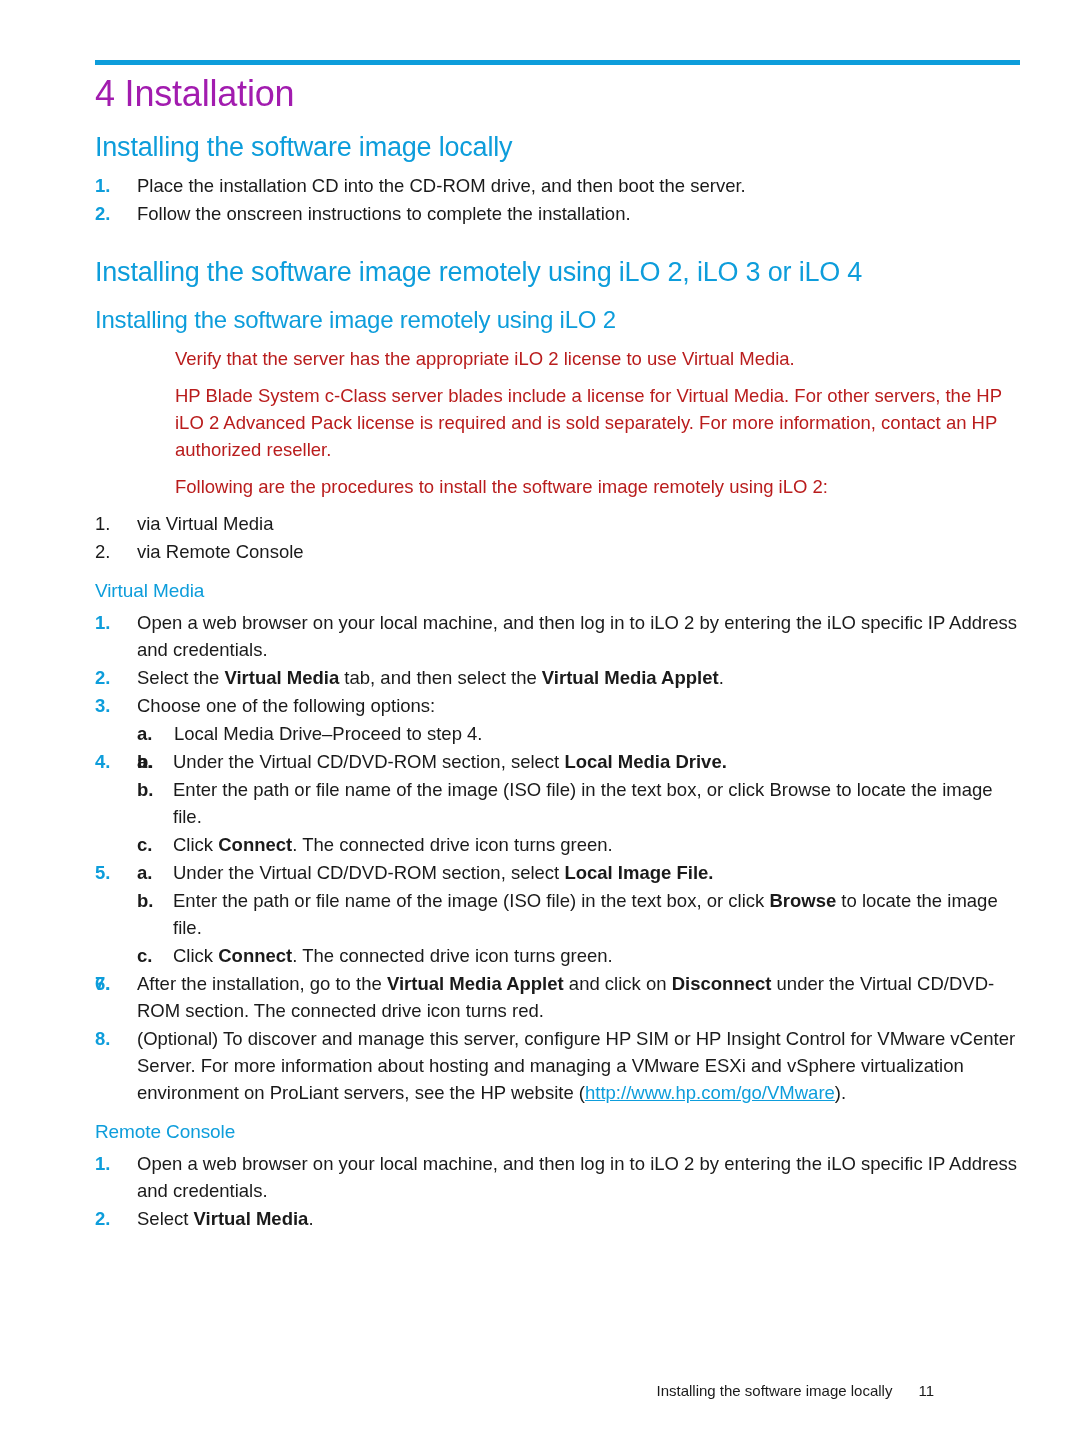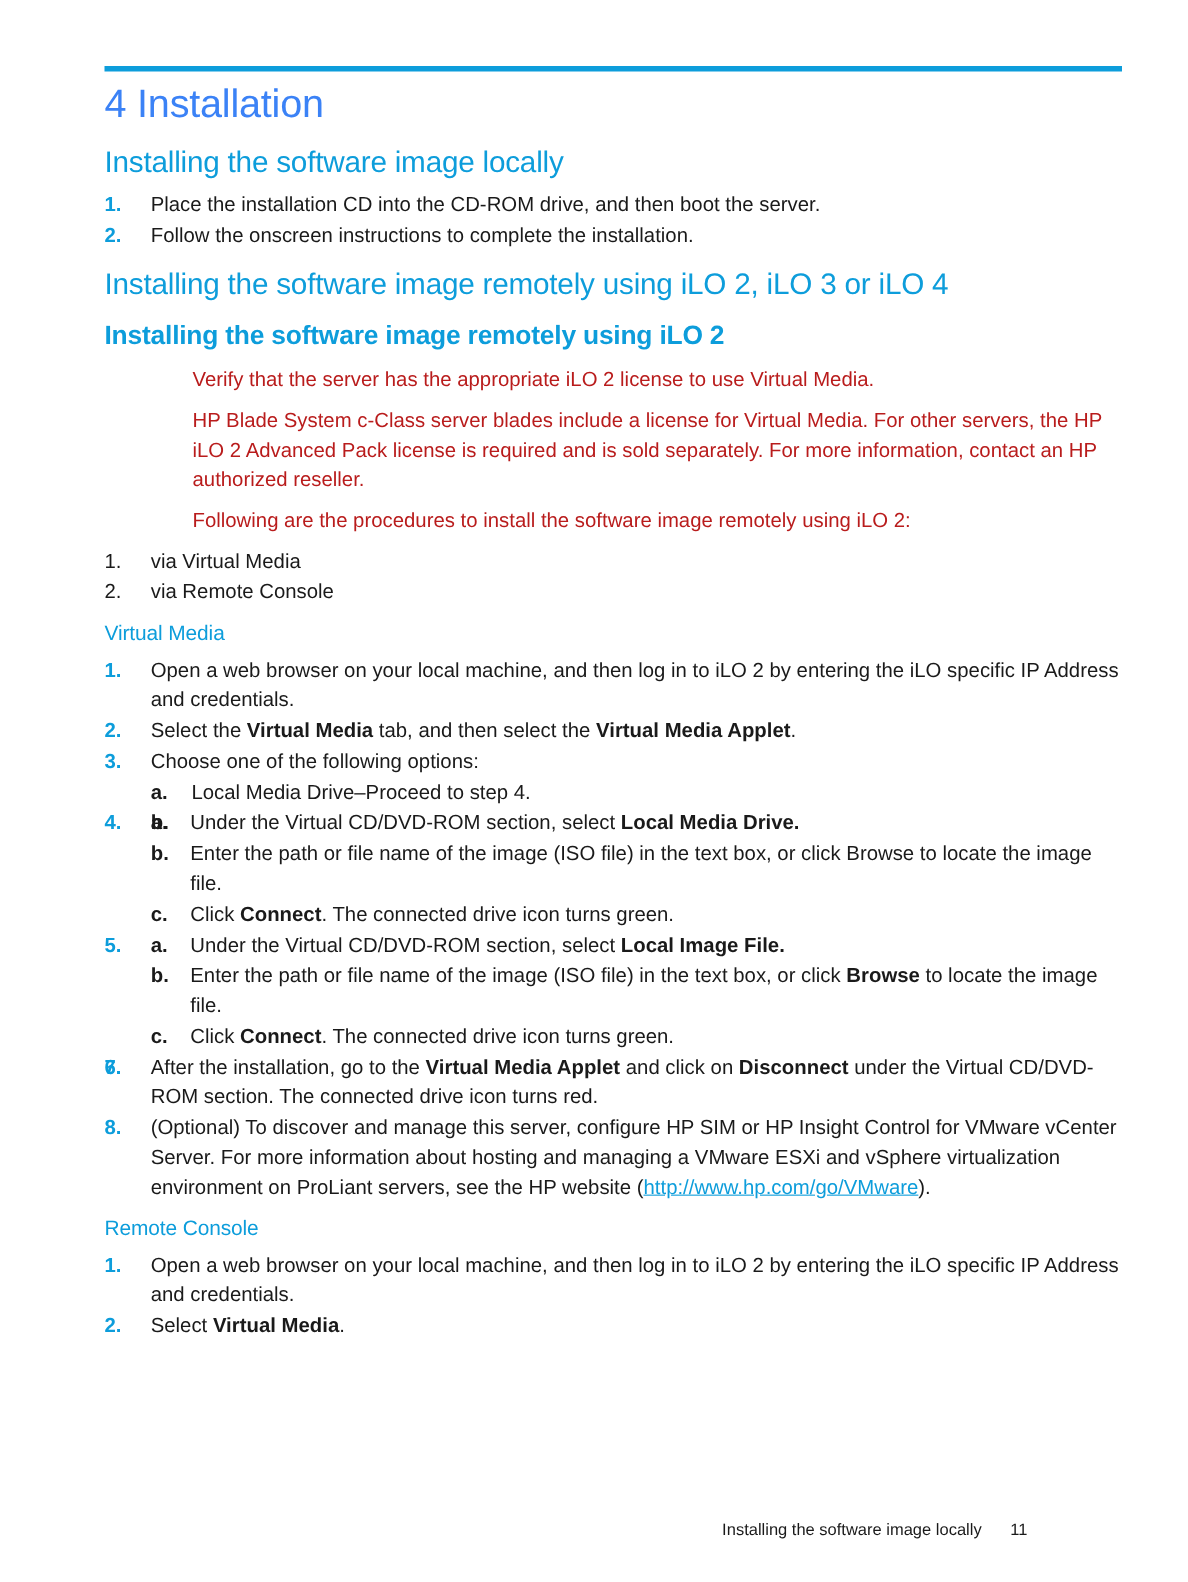--- a/index.html
+++ b/index.html
@@ -37,39 +37,39 @@
     position: absolute;
     left: 95px;
     top: 72px;
     width: 925px;
   }
 
   h1.chapter {
     font-size: 36px;
     line-height: 44px;
     font-weight: normal;
-    color: #3b82f6;
+    color: #a21caf;
     margin: 0 0 14px 0;
     letter-spacing: -0.2px;
   }
   h2.sec {
     font-size: 27px;
     line-height: 34px;
     font-weight: normal;
     color: #0d9ddb;
     margin: 0 0 8px 0;
     letter-spacing: -0.2px;
   }
   h2.sec.gap {
-    margin-top: 14px;
+    margin-top: 28px;
   }
   h3.subsec {
     font-size: 24px;
     line-height: 30px;
-    font-weight: bold;
+    font-weight: normal;
     color: #0d9ddb;
     margin: 16px 0 10px 0;
     letter-spacing: -0.2px;
   }
   h4.minor {
     font-size: 19px;
     line-height: 24px;
     font-weight: normal;
     color: #0d9ddb;
     margin: 14px 0 6px 0;

